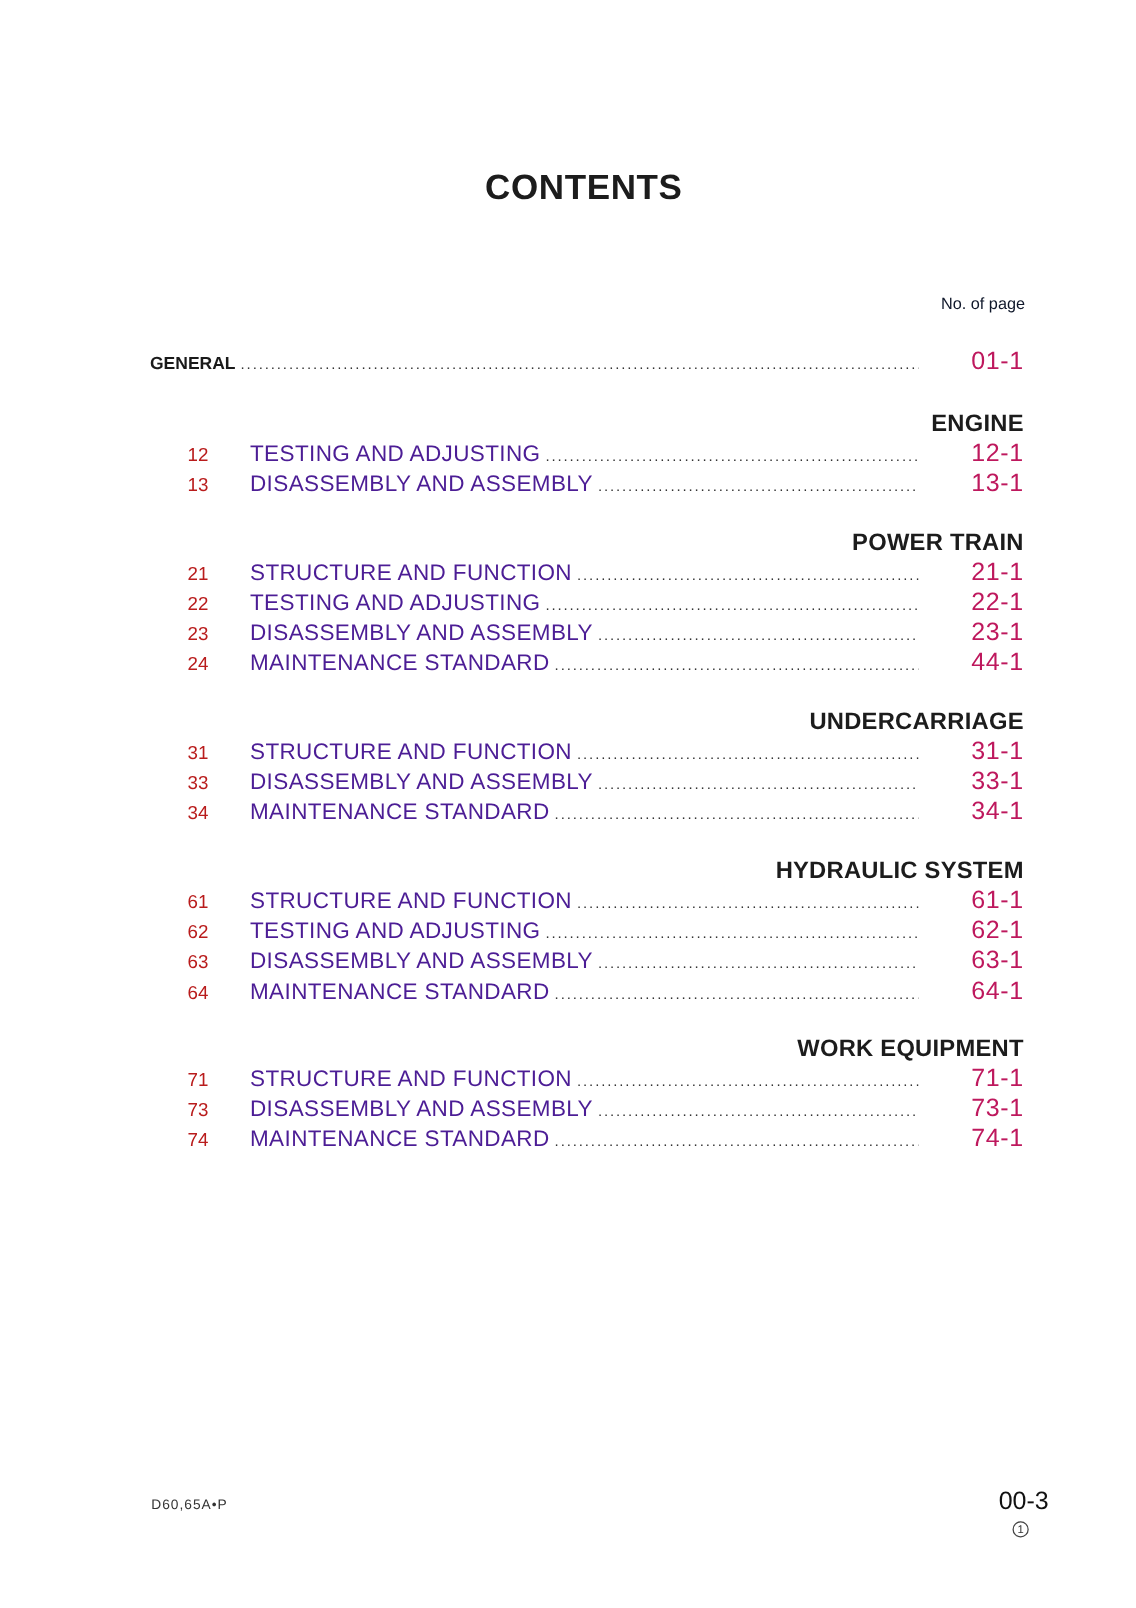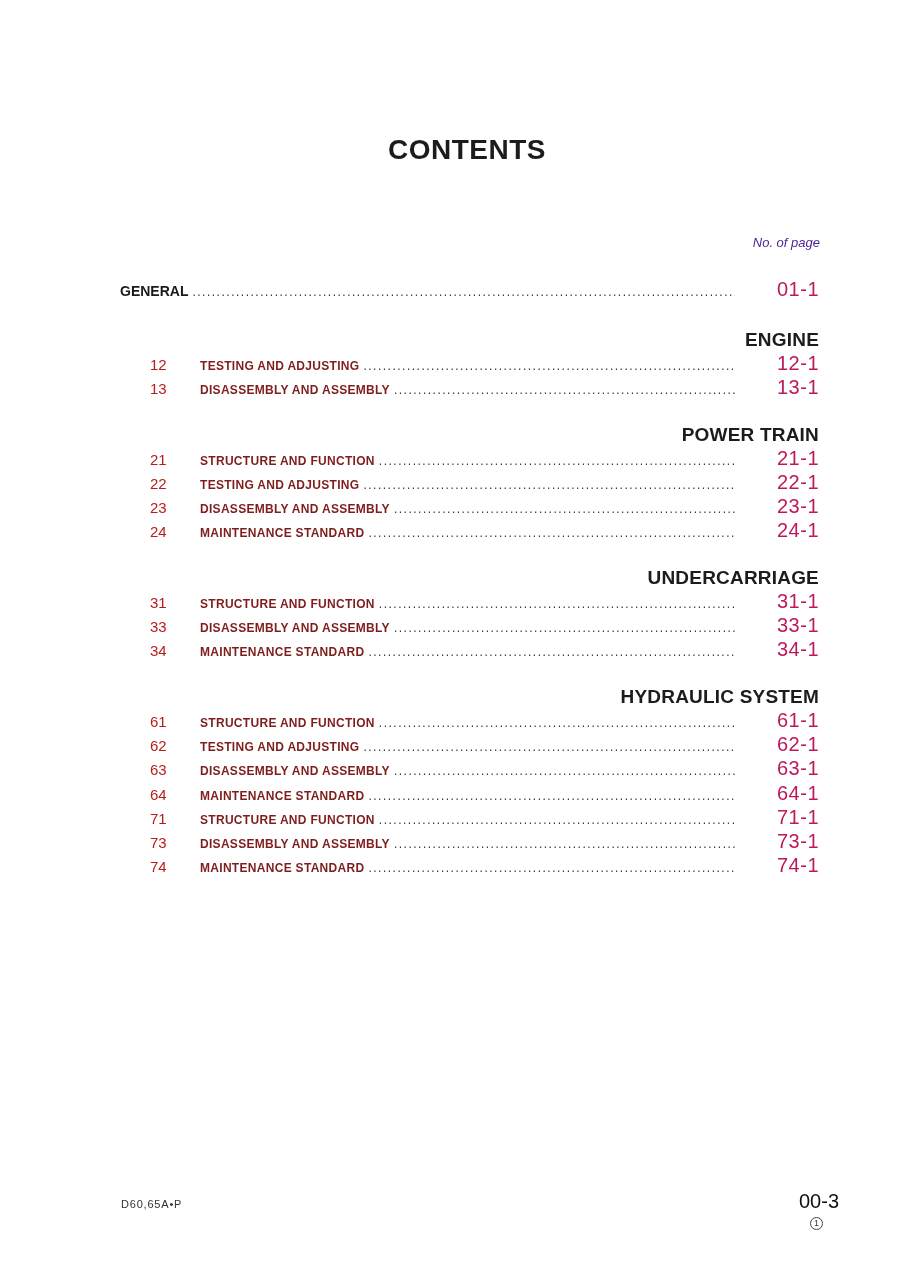--- a/index.html
+++ b/index.html
@@ -2,40 +2,40 @@
 <html><head>
 <meta charset="utf-8">
 <style>
   * { margin:0; padding:0; box-sizing:border-box; }
   html, body { width:909px; height:1286px; background:#ffffff; }
   body { position:relative; font-family:"Liberation Sans", sans-serif; color:#1a1a1a; overflow:hidden; }
 
   .title { position:absolute; left:0; width:934px; top:134px; text-align:center;
            font-family:"Liberation Sans", sans-serif; font-weight:bold; font-size:28px; letter-spacing:0.5px; color:#1c1c1c; }
 
-  .nop { position:absolute; right:89px; top:235px; font-size:13px; color:#4c1d95;font-style:italic; }
+  .nop { position:absolute; right:89px; top:235px; font-size:13px; color:#0f172a; }
 
   .toc { position:absolute; left:120px; width:699px; top:278px; }
 
   .row { position:relative; display:flex; align-items:baseline; white-space:nowrap; overflow:hidden; }
   .row .lead { flex:1; overflow:hidden; margin:0 10px 0 4px; color:#333; font-size:12px; letter-spacing:1.5px; }
   .row .lead::before { content:"................................................................................................................................................................................................................"; }
   .row .pg { font-size:20px; color:#be185d; letter-spacing:0.5px;margin-left:32px; }
 
   .sec-head { font-weight:bold; font-size:19px; color:#1c1c1c; letter-spacing:0.2px; }
   .row.general { height:24px; }
   .row.general .label { font-weight:bold; font-size:14px; }
 
   .section { margin-top:0; }
   .section .head { height:24px; line-height:24px; margin-top:22px;text-align:right; }
   .section.first .head { margin-top:26px; }
 
   .item { height:24.3px; }
   .item .num { width:80px; padding-left:30px; font-size:15px; color:#b91c1c; }
-  .item .label { font-size:12px; color:#7f1d1d; letter-spacing:0.3px;font-weight:bold; }
+  .item .label { font-size:18px; color:#4c1d95; letter-spacing:0.3px; }
 
   .footer-left { position:absolute; left:121px; top:1198px; font-size:11px; letter-spacing:0.8px; color:#333; }
   .footer-page { position:absolute; right:70px; top:1190px; font-size:20px; color:#111; }
   .footer-rev { position:absolute; right:86px; top:1217px; width:13px; height:13px; border:1px solid #444; border-radius:50%;
                 font-size:9px; line-height:11px; text-align:center; color:#333; }
 </style>
 </head>
 <body>
 
 <div class="title">CONTENTS</div>
@@ -80,21 +80,21 @@
         <div class="row item">
           <span class="num">23</span>
           <span class="label">DISASSEMBLY AND ASSEMBLY</span>
           <span class="lead"></span>
           <span class="pg">23-1</span>
         </div>
         <div class="row item">
           <span class="num">24</span>
           <span class="label">MAINTENANCE STANDARD</span>
           <span class="lead"></span>
-          <span class="pg">24-1</span>
+          <span class="pg">44-1</span>
         </div>
       </div>
       <div class="section">
         <div class="head sec-head">UNDERCARRIAGE</div>
         <div class="row item">
           <span class="num">31</span>
           <span class="label">STRUCTURE AND FUNCTION</span>
           <span class="lead"></span>
           <span class="pg">31-1</span>
         </div>
@@ -132,20 +132,21 @@
           <span class="pg">63-1</span>
         </div>
         <div class="row item">
           <span class="num">64</span>
           <span class="label">MAINTENANCE STANDARD</span>
           <span class="lead"></span>
           <span class="pg">64-1</span>
         </div>
       </div>
       <div class="section">
+        <div class="head sec-head">WORK EQUIPMENT</div>
         <div class="row item">
           <span class="num">71</span>
           <span class="label">STRUCTURE AND FUNCTION</span>
           <span class="lead"></span>
           <span class="pg">71-1</span>
         </div>
         <div class="row item">
           <span class="num">73</span>
           <span class="label">DISASSEMBLY AND ASSEMBLY</span>
           <span class="lead"></span>

